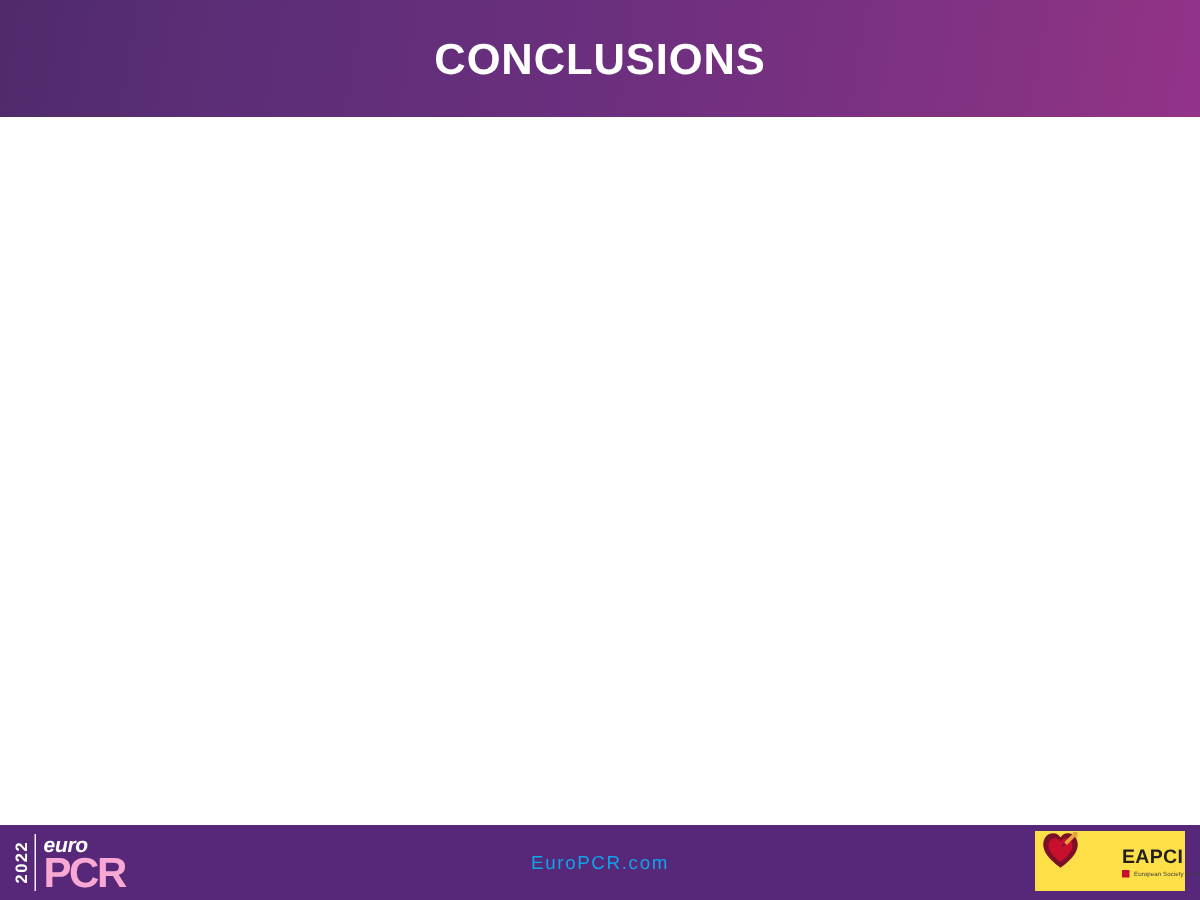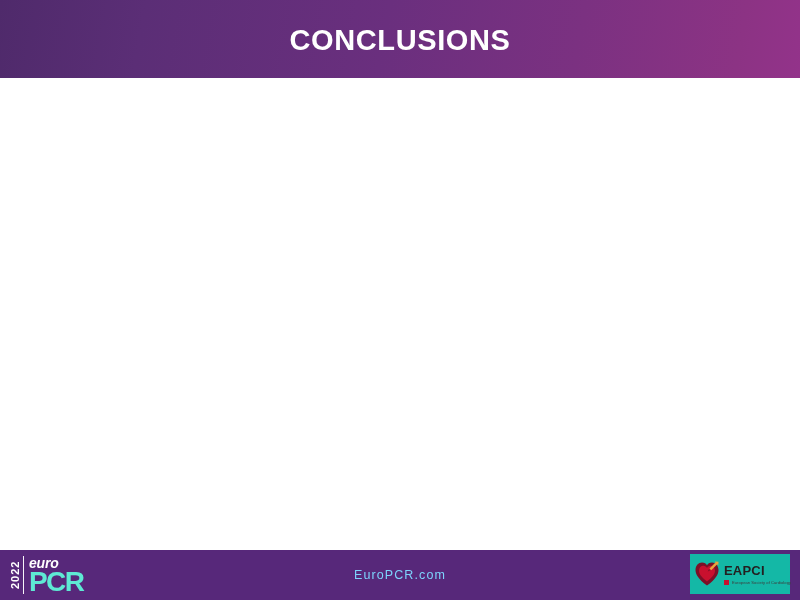--- a/index.html
+++ b/index.html
@@ -136,55 +136,55 @@
   }
   .logo-euro {
     color: #ffffff;
     font-size: 14px;
     font-style: italic;
     font-weight: bold;
     line-height: 14px;
     letter-spacing: -0.2px;
   }
   .logo-pcr {
-    color: #5eead4;
+    color: #f9a8d4;
     font-size: 28px;
     font-weight: bold;
     line-height: 26px;
     letter-spacing: -1.6px;
     margin-top: -1px;
   }
 
   
   .footer-url {
     position: absolute;
     left: 0;
     top: 0;
     width: 800px;
     height: 50px;
     display: flex;
     align-items: center;
     justify-content: center;
-    color: #7dd3fc;
+    color: #0ea5e9;
     font-size: 12.5px;
     letter-spacing: 1.1px;
   }
 
   
   .eapci-box {
     position: absolute;
     left: 690px;
     top: 554px;
     width: 100px;
     height: 40px;
-    background: #14b8a6;
-    display: flex;
-    align-items: center;
+    background: #fde047;
+    display: flex;
     padding: 0 4px;
     box-sizing: border-box;
+    gap: 24px;
   }
   .eapci-heart {
     flex: 0 0 auto;
     width: 26px;
     height: 26px;
     margin-right: 4px;
   }
   .eapci-texts {
     display: flex;
     flex-direction: column;

